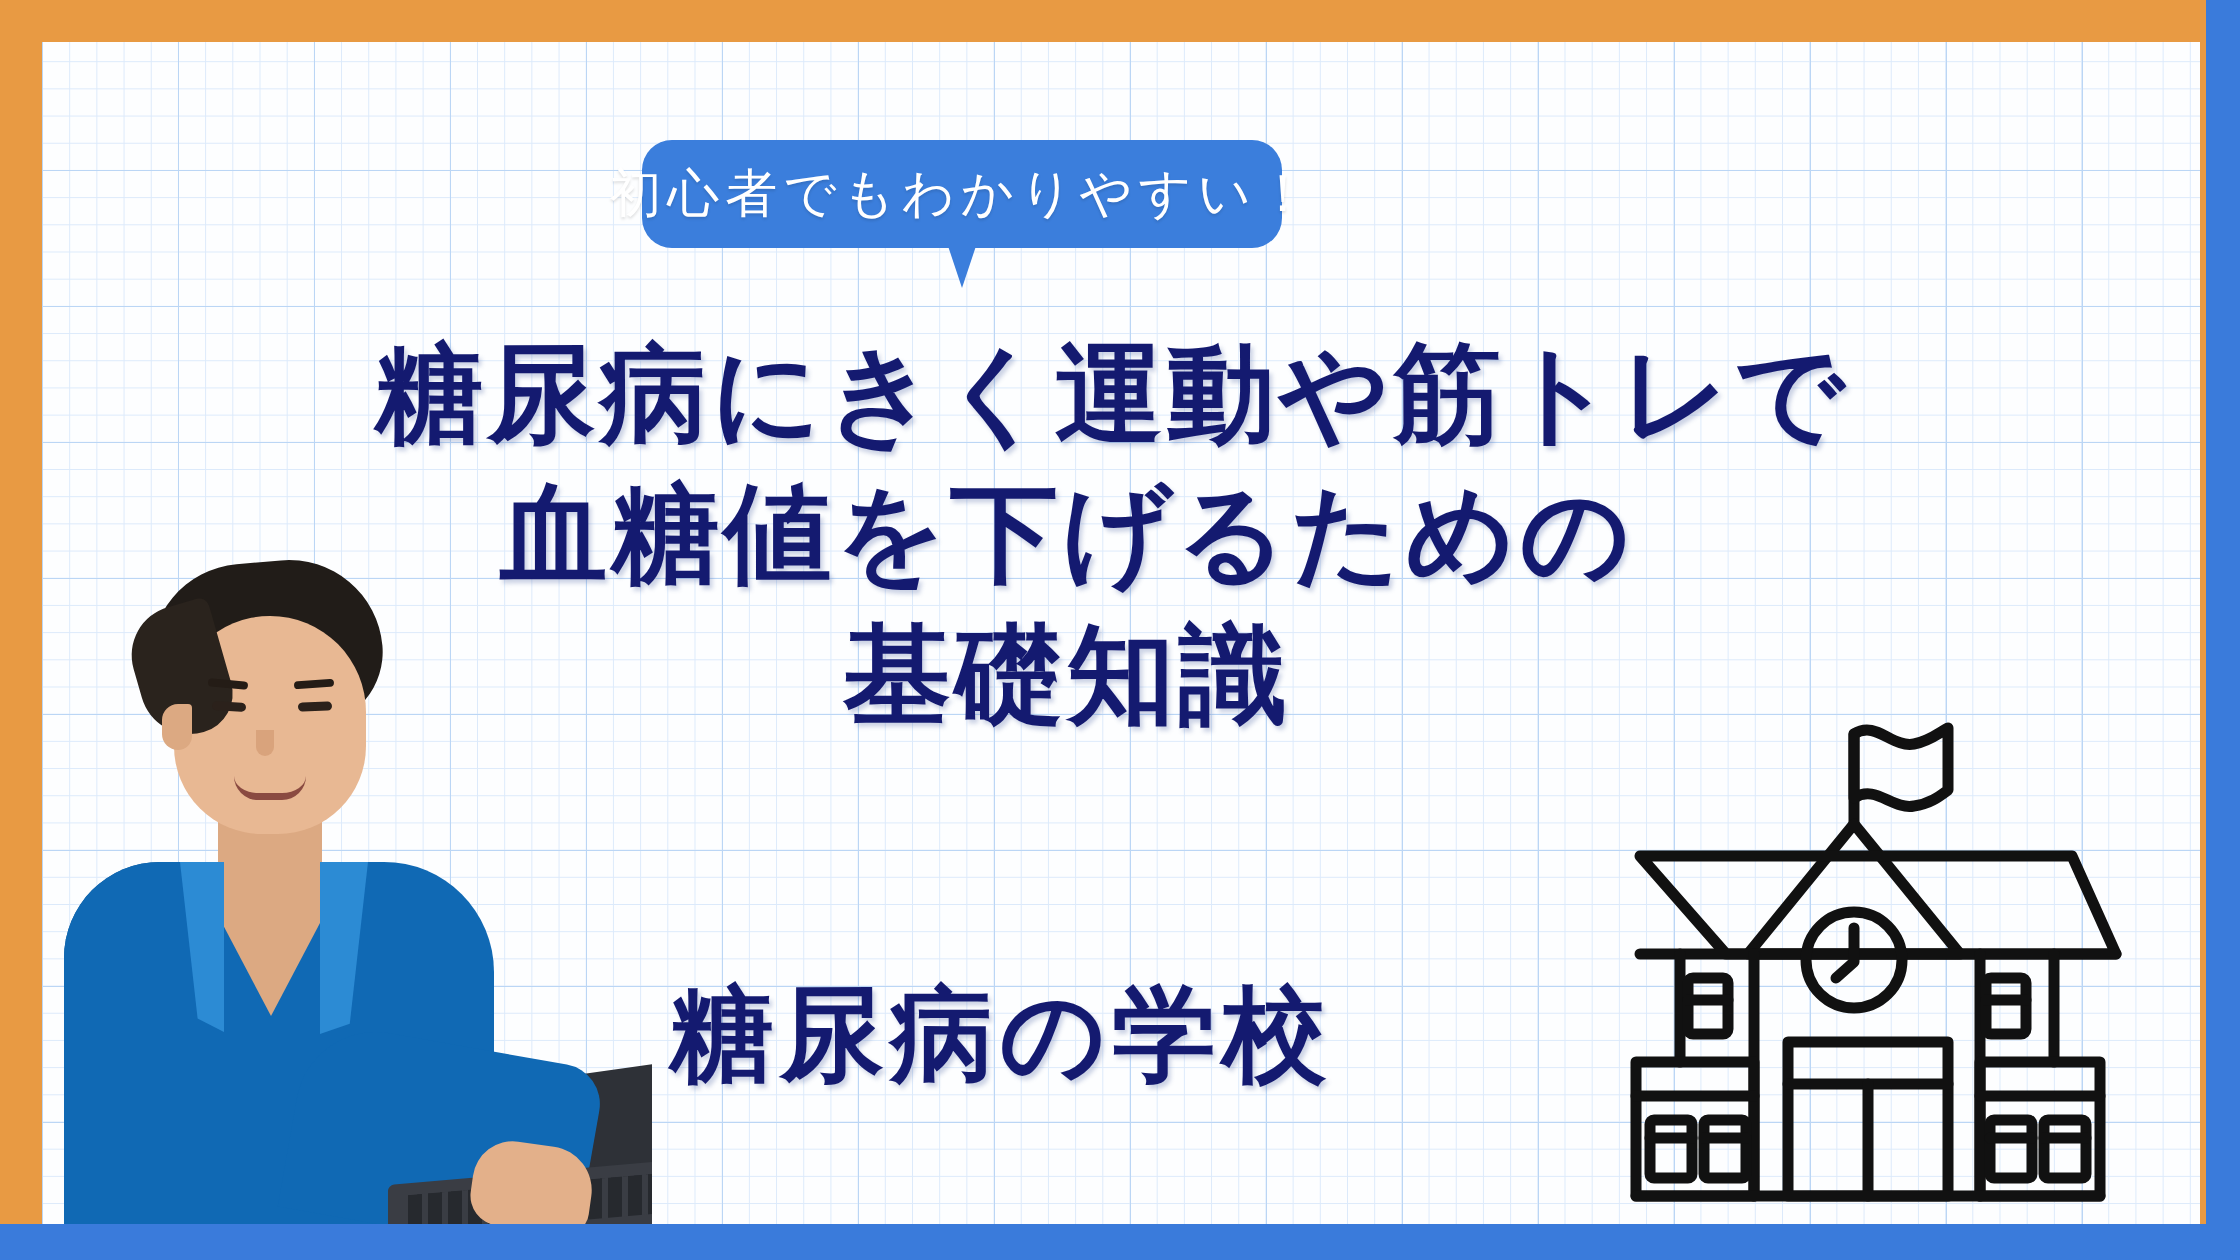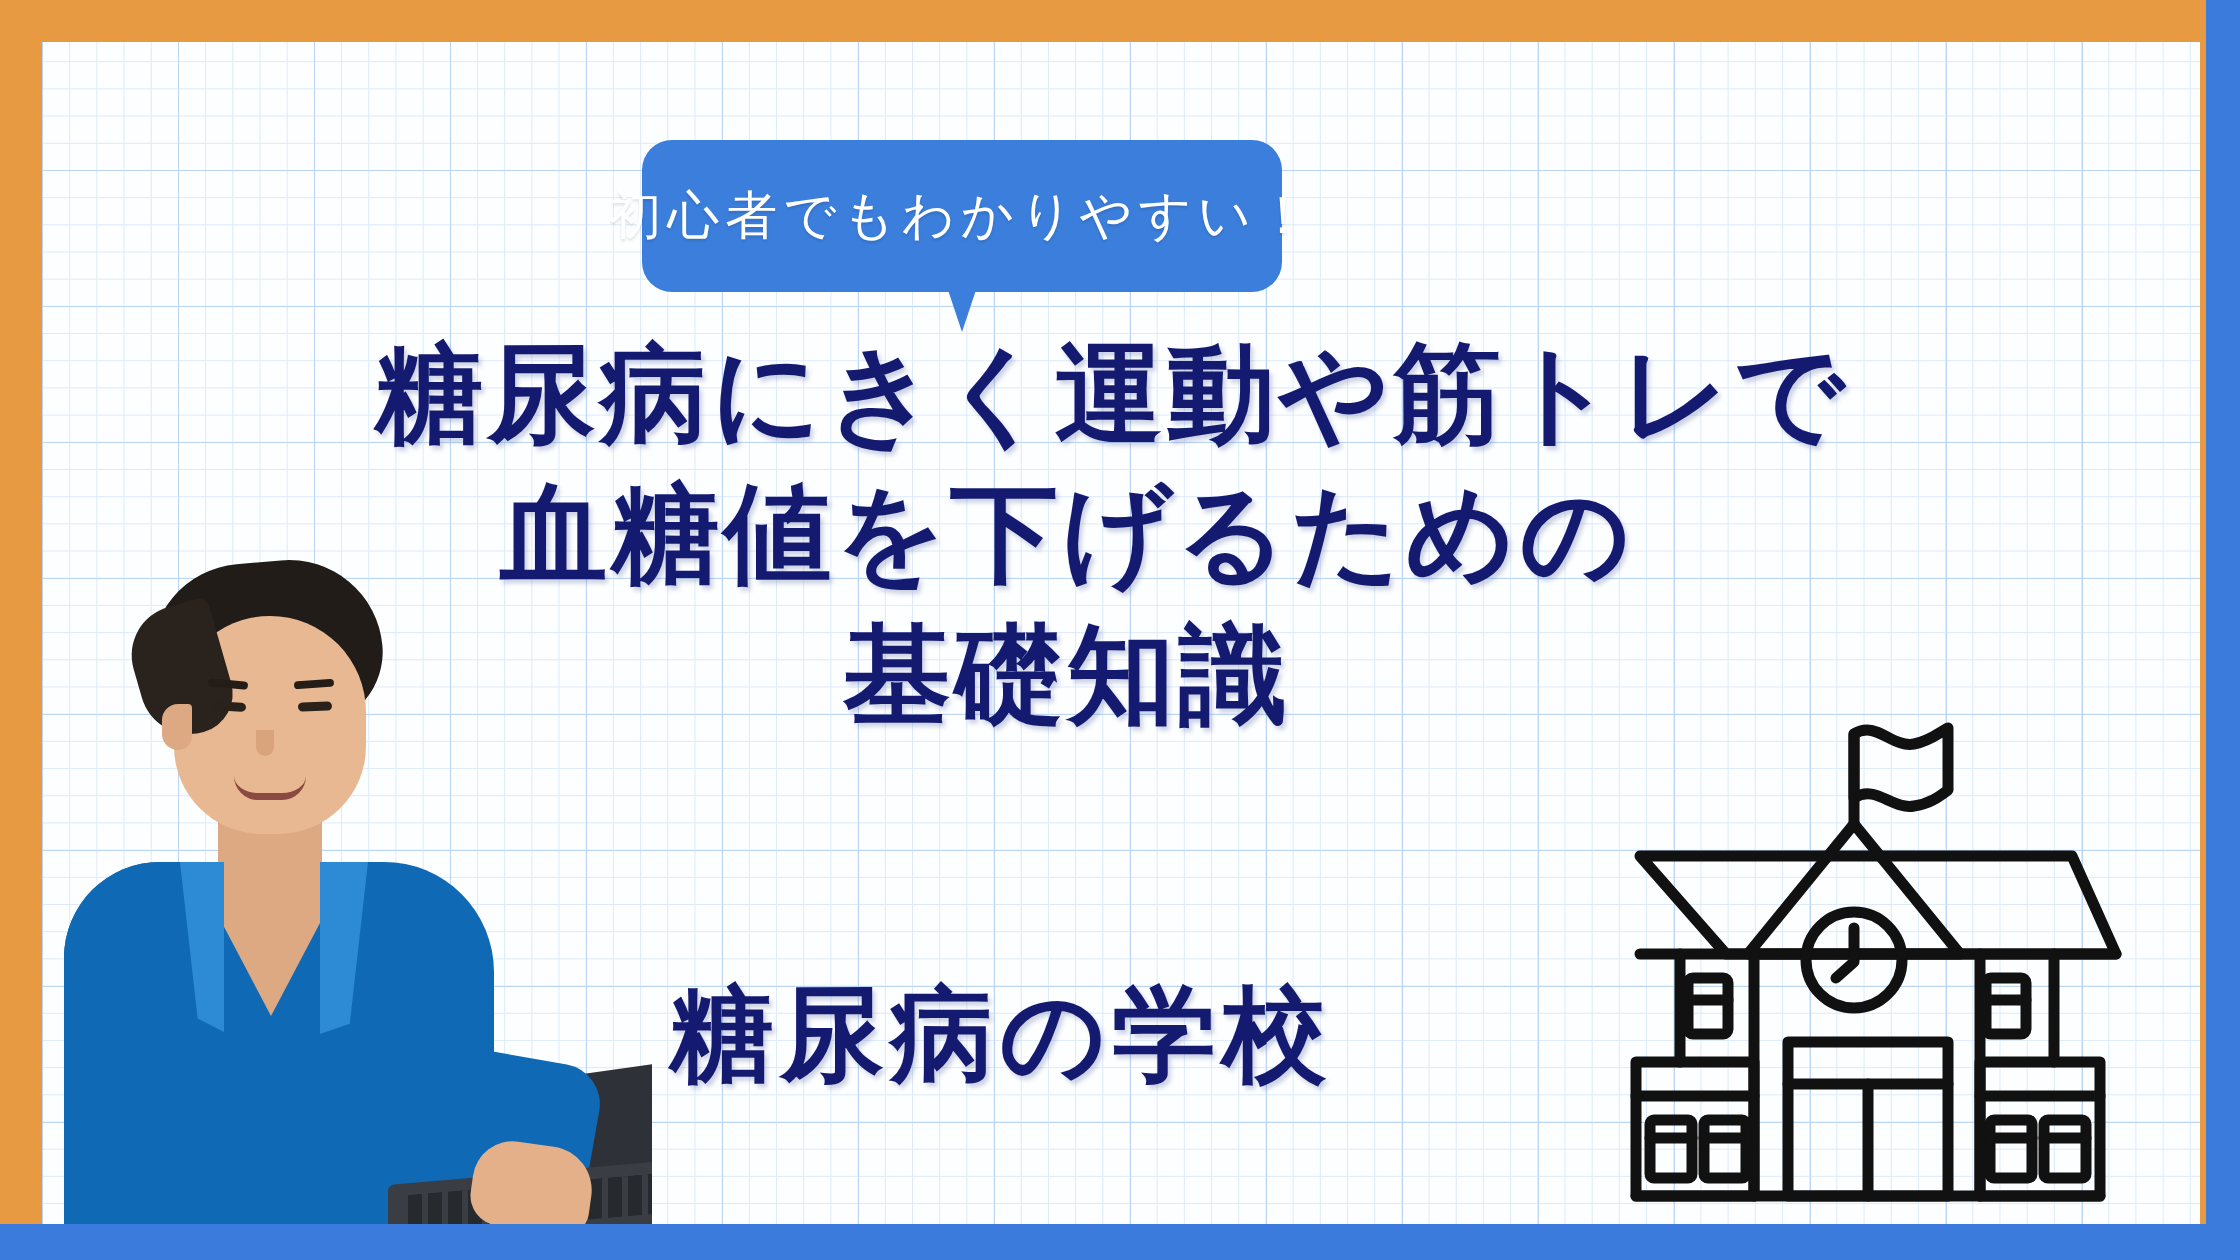--- a/index.html
+++ b/index.html
@@ -55,21 +55,21 @@
   
   #badge-wrap {
     position:absolute;
     left:600px; top:98px;
     width:640px;
   }
   #badge {
     position:relative;
     background:#3B7EDC;
     border-radius:30px;
-    height:152px;
+    height:108px;
     display:flex;
     align-items:center;
     justify-content:center;
   }
   #badge-text {
     color:#FFFFFF;
     font-size:52px;
     letter-spacing:6px;
     font-weight:400;
     white-space:nowrap;

